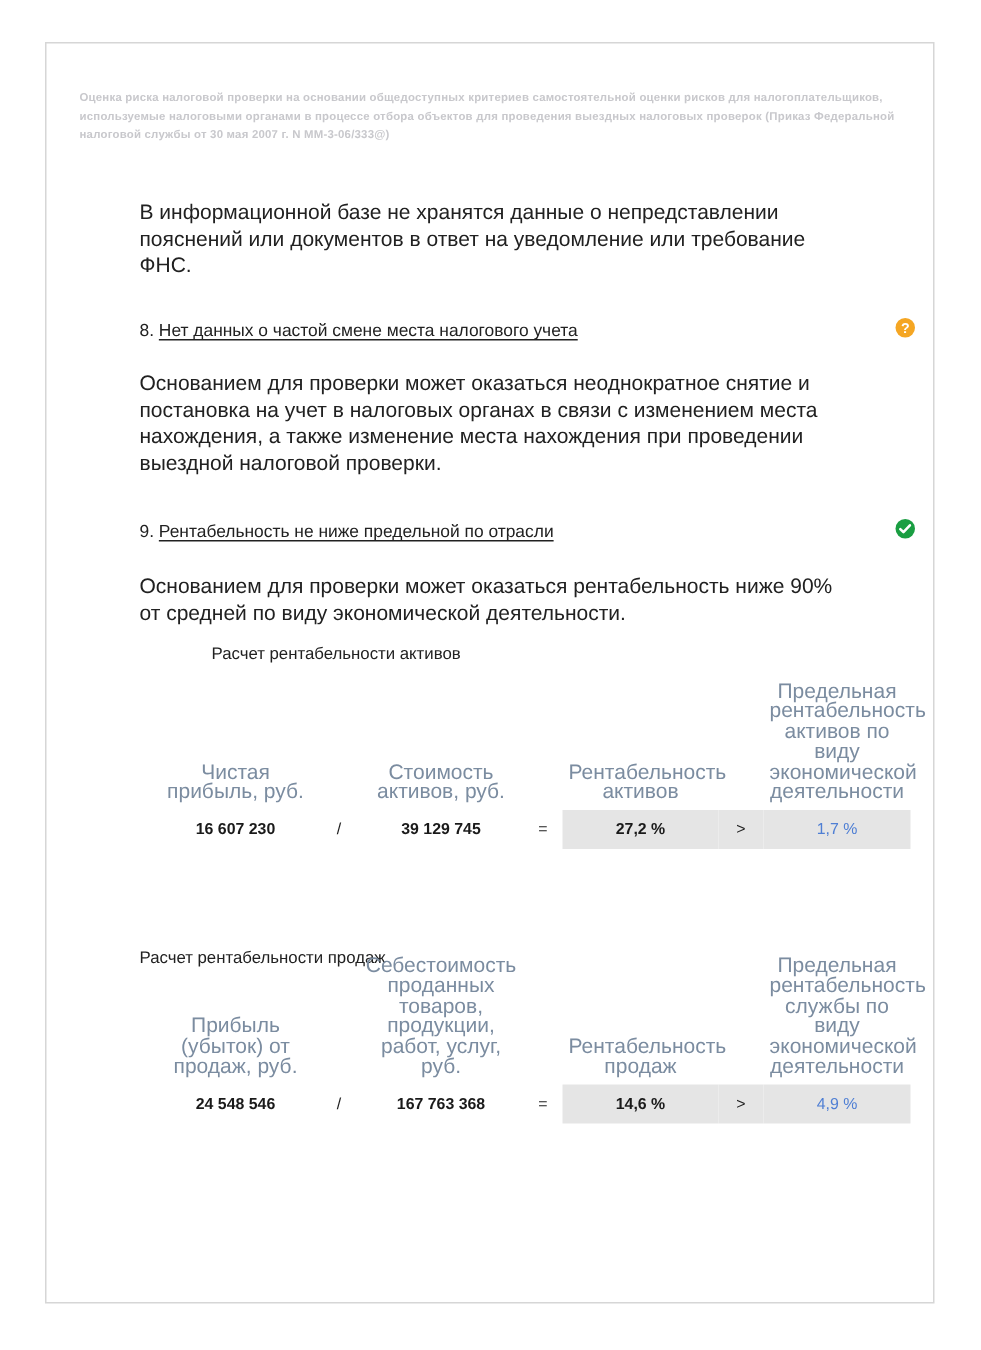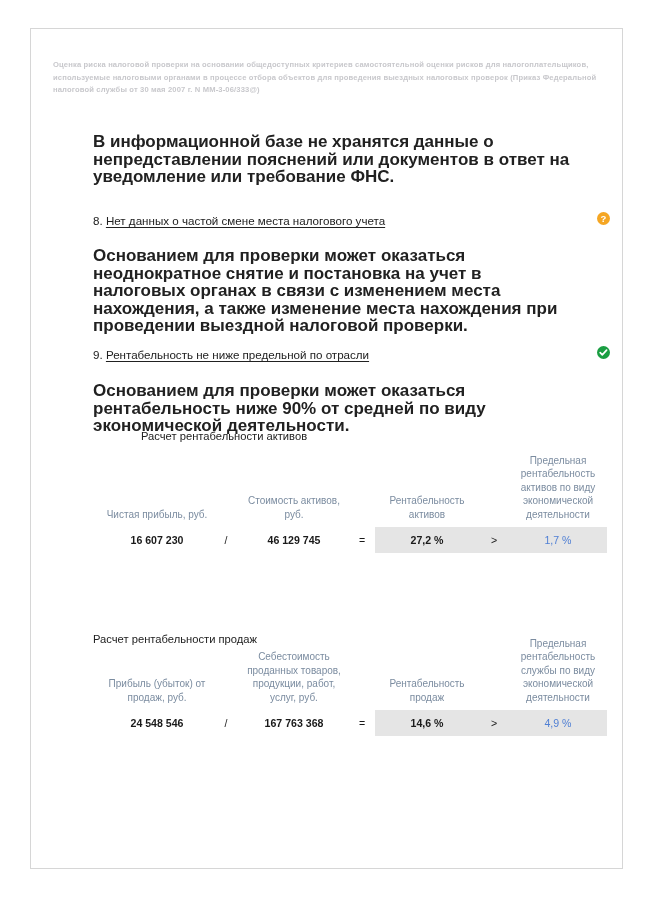--- a/index.html
+++ b/index.html
@@ -40,24 +40,23 @@
 
   .content {
     position: absolute;
     left: 0;
     top: 0;
     width: 100%;
   }
 
   .para {
     position: absolute;
-    font-size: 17px;
+    font-size: 14px;
     line-height: 17.6px;
     color: #212121;
-    font-weight: bold;
   }
 
   .section-head {
     position: absolute;
     font-size: 11.6px;
     line-height: 16px;
     color: #212121;
     white-space: nowrap;
   }
   .section-head .num {
@@ -86,21 +85,21 @@
     line-height: 16px;
   }
 
   
   .calc-table {
     position: absolute;
     border-collapse: collapse;
     table-layout: fixed;
   }
   .calc-table th {
-    font-size: 10px;
+    font-size: 14px;
     line-height: 13.4px;
     font-weight: normal;
     color: #7b8ca0;
     text-align: center;
     vertical-align: bottom;
     padding: 0 4px 6px 4px;
   }
   .calc-table td {
     font-size: 10.6px;
     color: #1a1a1a;
@@ -184,21 +183,21 @@
           <th></th>
           <th>Рентабельность активов</th>
           <th></th>
           <th>Предельная рентабельность активов по виду экономической деятельности</th>
         </tr>
       </thead>
       <tbody>
         <tr>
           <td class="num">16 607 230</td>
           <td class="op">/</td>
-          <td class="num">46 129 745</td>
+          <td class="num">39 129 745</td>
           <td class="op">=</td>
           <td class="hl val-bold">27,2 %</td>
           <td class="hl op">&gt;</td>
           <td class="hl limit">1,7 %</td>
         </tr>
       </tbody>
     </table>
 
     <div class="sub-title" style="left:62px; top:582px;margin-top:20px;">Расчет рентабельности продаж</div>
 

